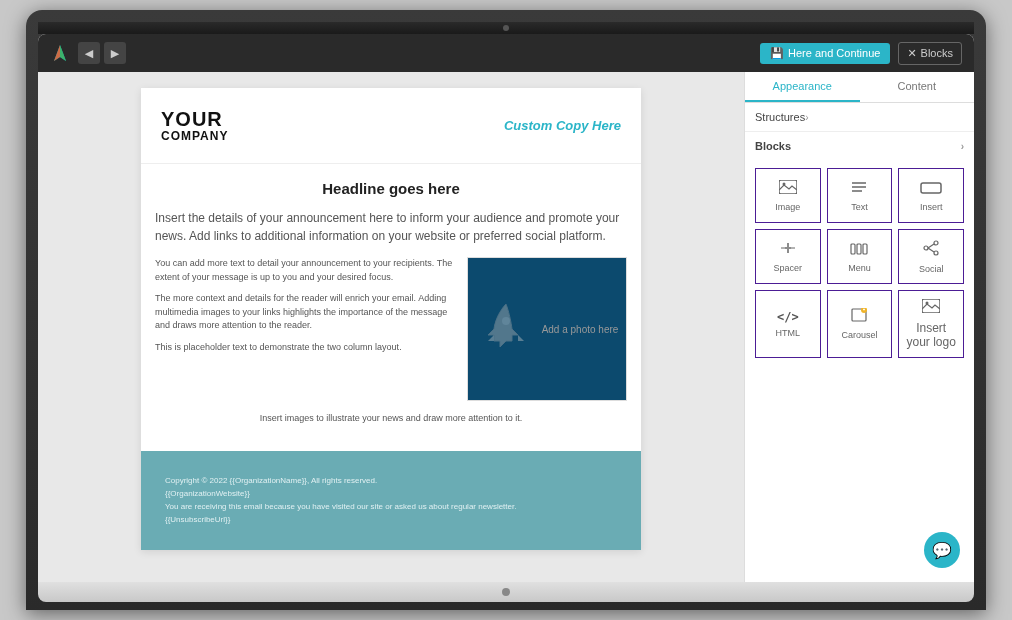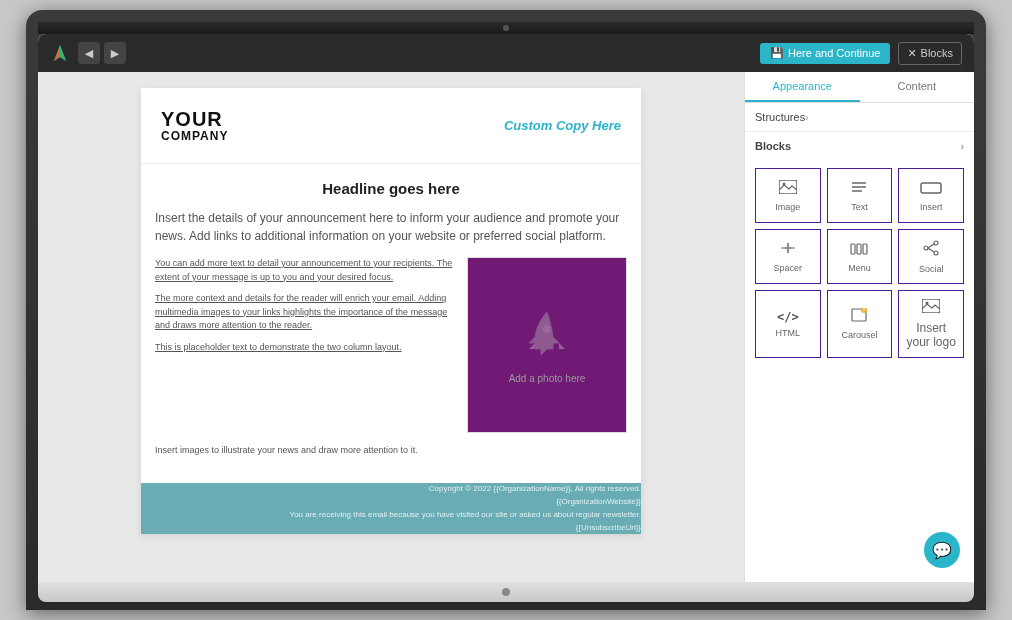--- a/index.html
+++ b/index.html
@@ -213,55 +213,53 @@
       margin-bottom: 12px;
     }
     .email-text-col {
       flex: 1;
       font-size: 9px;
       color: #555;
       line-height: 1.5;
     }
     .email-text-col p {
       margin-bottom: 8px;
-      text-decoration: underline;
     }
     .email-image-col {
       width: 160px;
-      height: 176px;
-      background: #701a75;
+      height: 144px;
+      background: #0c4a6e;
       border: 1px solid #ddd;
       display: flex;
-      flex-direction: column;
       align-items: center;
       justify-content: center;
       gap: 6px;
       flex-shrink: 0;
     }
     .rocket-svg {
       width: 60px;
       height: 60px;
       opacity: 0.4;
     }
     .add-photo-text {
       color: #999;
       font-size: 10px;
     }
     .email-caption {
       font-size: 9px;
       color: #555;
-      text-align: left;
+      text-align: center;
       margin-bottom: 12px;
     }
 
     
     .email-footer {
       background: #6aacb4;
-      padding: 0;
-      text-align: right;
+      padding: 24px;
+      text-align: left;
     }
     .email-footer p {
       font-size: 8px;
       color: #e0f0f2;
       line-height: 1.6;
     }
 
     
     .right-panel {
       width: 230px;

